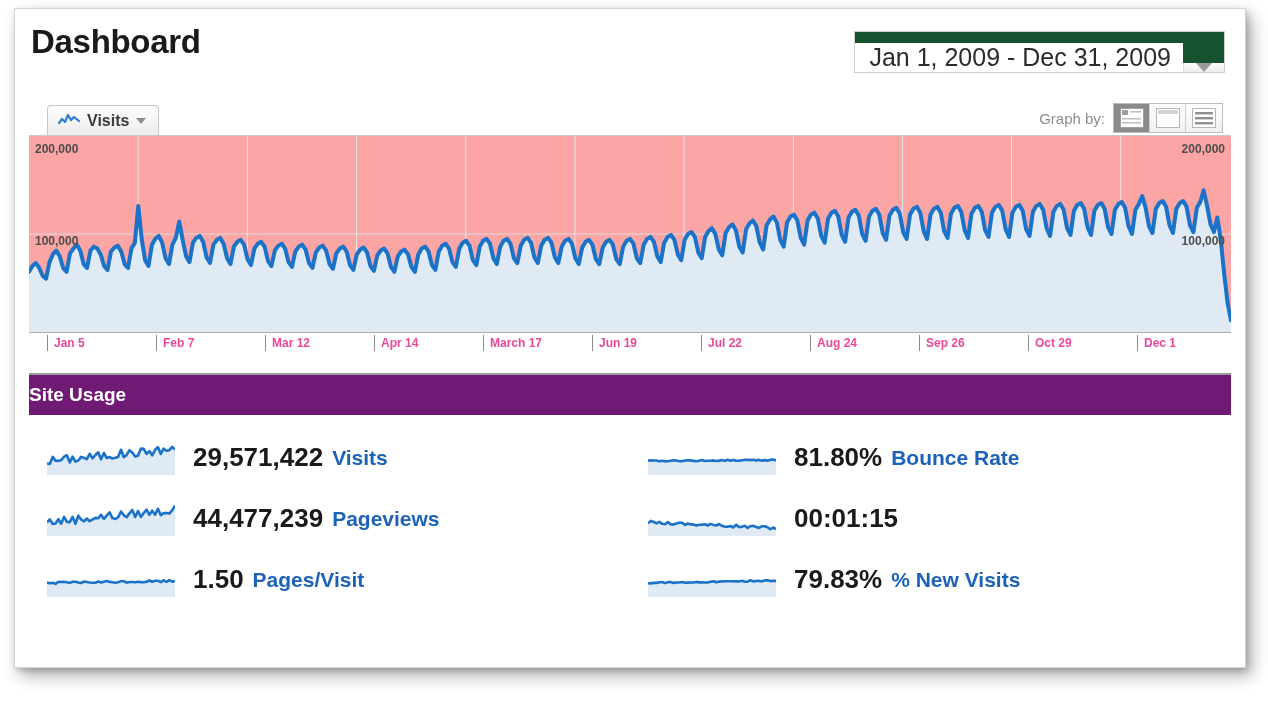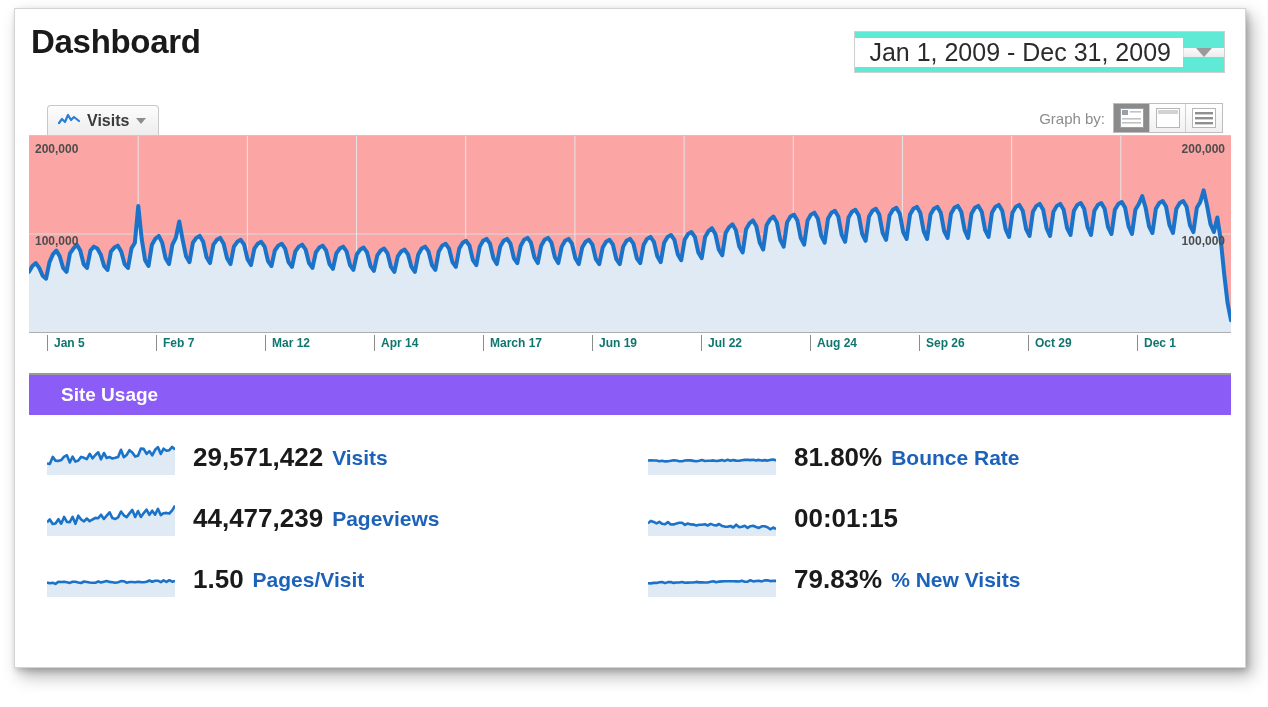--- a/index.html
+++ b/index.html
@@ -45,24 +45,24 @@
     font-weight: bold;
     color: #1a1a1a;
     letter-spacing: -0.3px;
   }
 
   .daterange {
     position: absolute;
     right: 20px;
     top: 22px;
     display: flex;
-    align-items: center;
+    align-items: flex-end;
     height: 42px;
     border: 1px solid #cfcfcf;
-    background: #5eead4;
+    background: #14532d;
     box-sizing: border-box;
   }
   .daterange-text {
     display: flex;
     align-items: center;
     padding: 0 12px 0 14px;
     font-size: 25px;
     color: #2b2b2b;
     background: #ffffff;
     white-space: nowrap;
@@ -174,37 +174,37 @@
   .xaxis {
     position: relative;
     margin: 0 14px;
     height: 28px;
   }
   .xtick {
     position: absolute;
     top: 2px;
     font-size: 12px;
     font-weight: bold;
-    color: #0f766e;
+    color: #ec4899;
     padding-left: 6px;
     border-left: 1px solid #8c8c8c;
     height: 16px;
     line-height: 16px;
     white-space: nowrap;
   }
 
   
   .section-bar {
     margin: 12px 14px 0 14px;
     height: 42px;
-    background: #8b5cf6;
+    background: #701a75;
     border-top: 2px solid #9a9a9a;
     display: flex;
     align-items: center;
-    padding-left: 32px;
+    padding-left: 0;
     box-sizing: border-box;
   }
   .section-title {
     color: #ffffff;
     font-size: 19px;
     font-weight: bold;
   }
 
   .metrics {
     display: flex;

